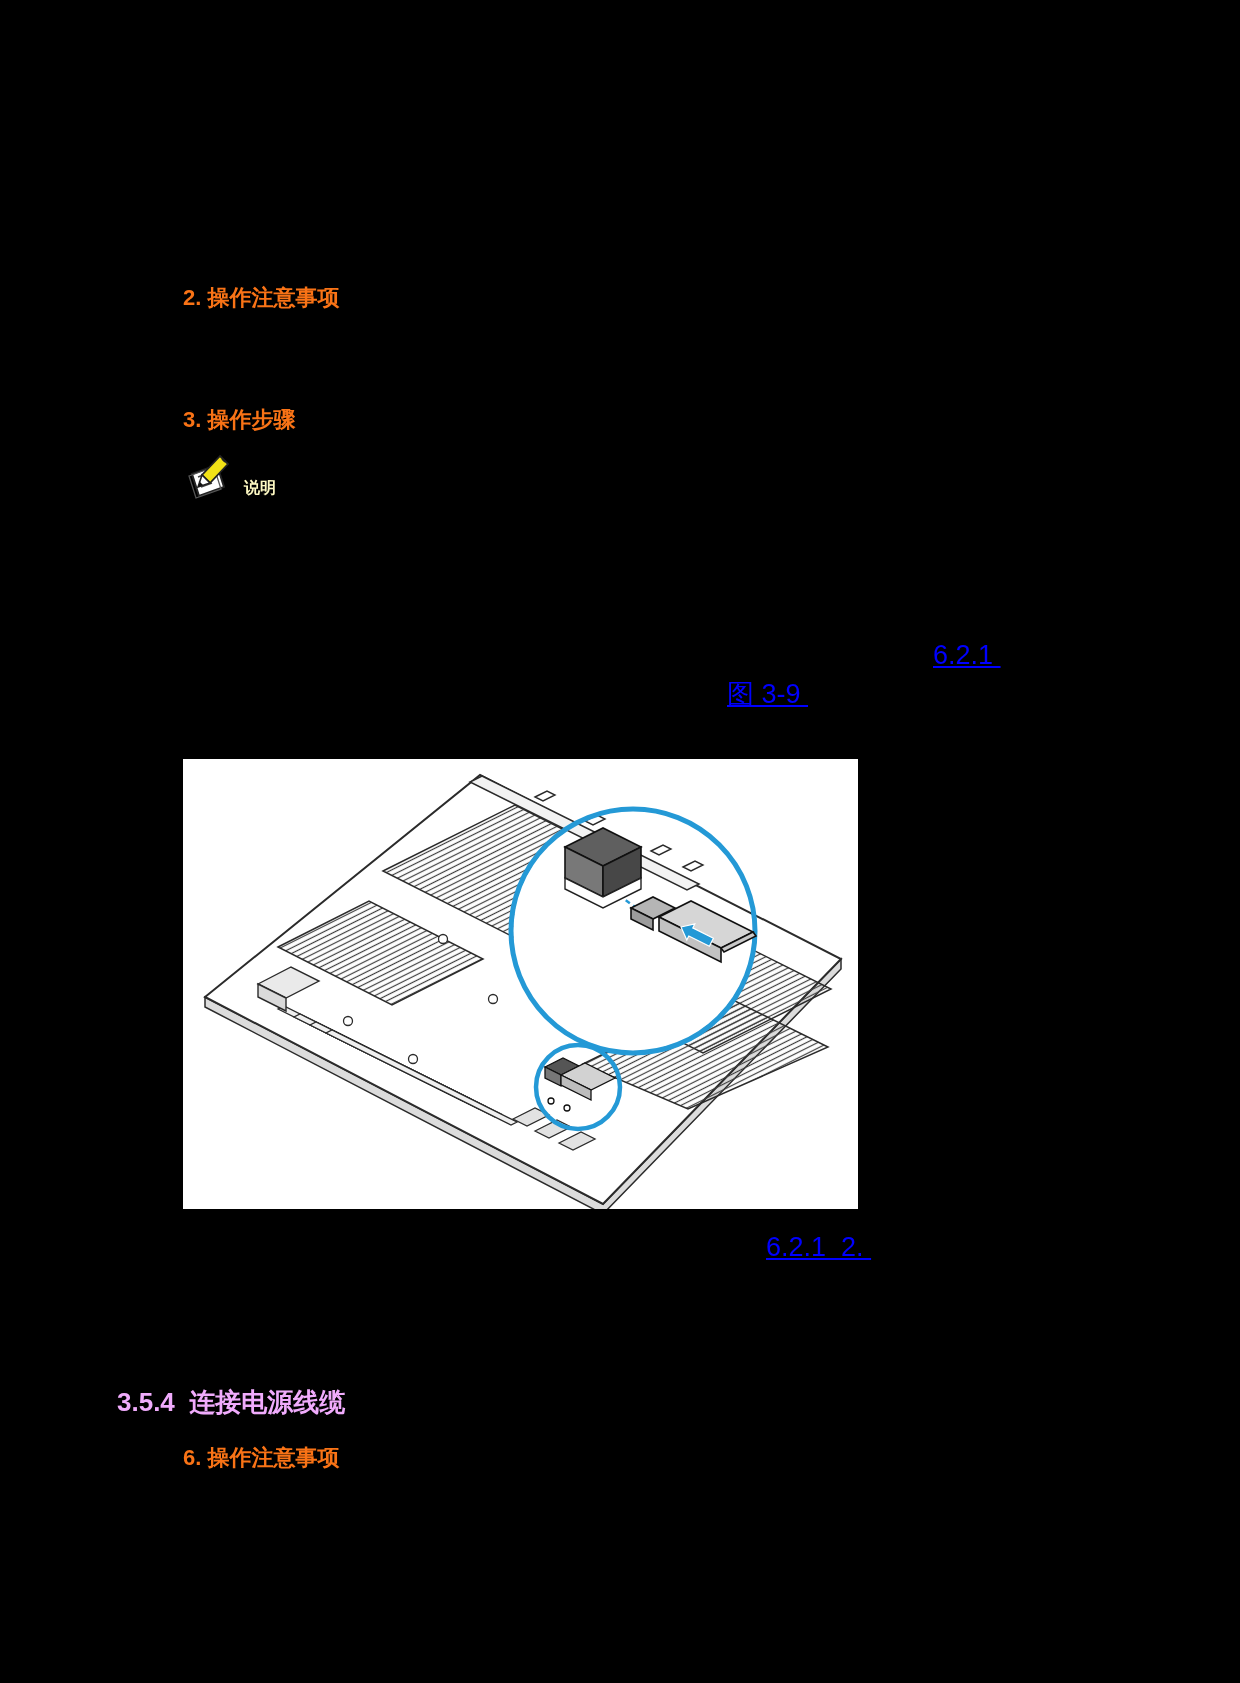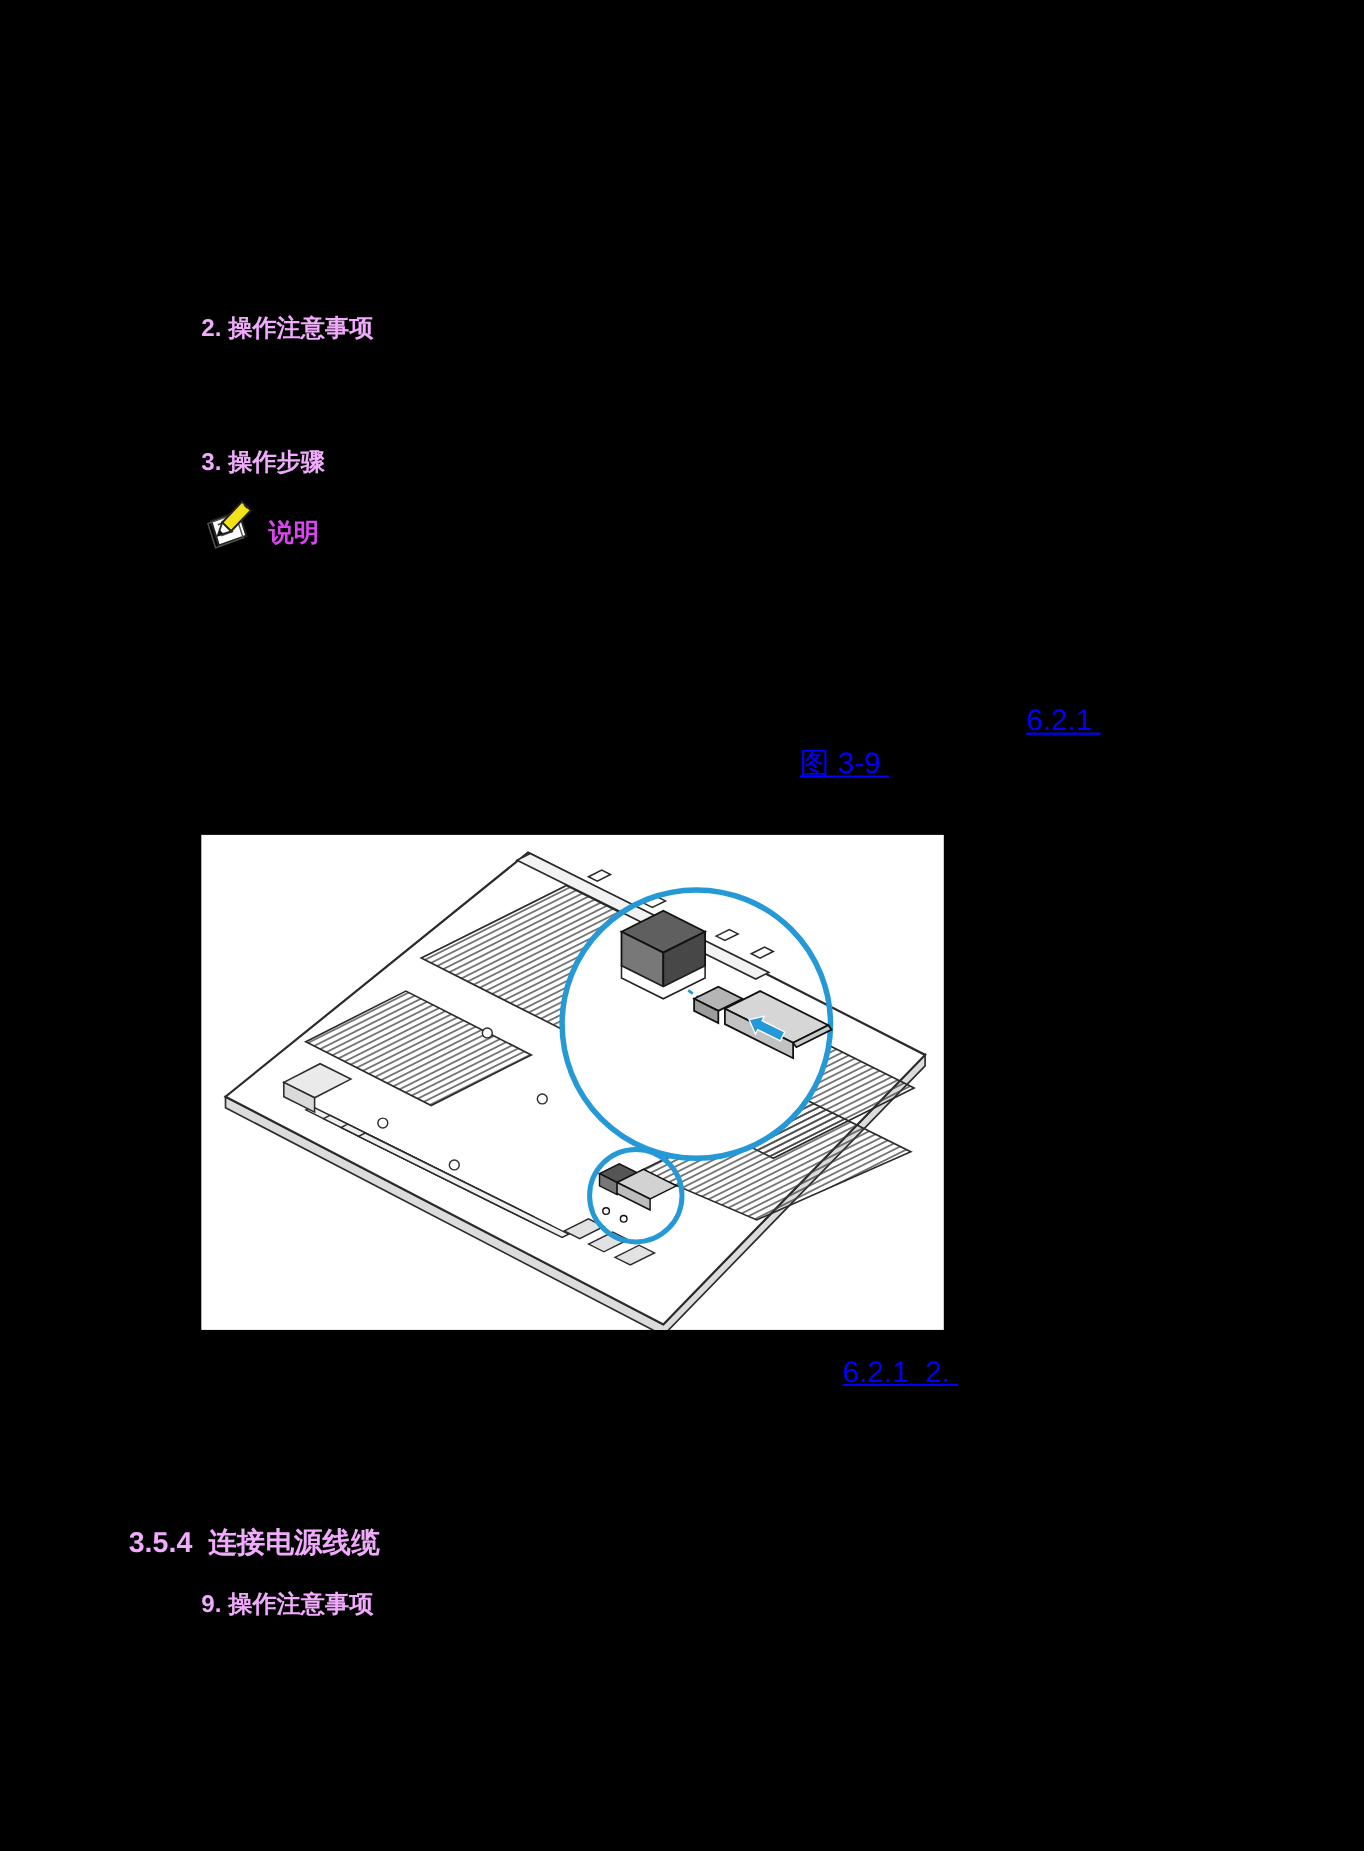--- a/index.html
+++ b/index.html
@@ -1,33 +1,33 @@
 <!DOCTYPE html>
 <html><head>
 <meta charset="utf-8">
 <style>
   html,body{margin:0;padding:0;background:#000;}
   .page{
     position:relative;width:1240px;height:1683px;background:#000000;overflow:hidden;
     font-family:"Liberation Sans","DejaVu Sans",sans-serif;
   }
   .h-sub{
-    position:absolute;color:#f0abfc;font-size:22px;font-weight:bold;
+    position:absolute;color:#f97316;font-size:22px;font-weight:bold;
     line-height:1;white-space:pre;
   }
   .h-sec{
     position:absolute;color:#f0abfc;font-size:26px;font-weight:bold;
     line-height:1;white-space:pre;
   }
   .doc-link{
     position:absolute;color:#0000FF;font-size:27px;line-height:1;
     text-decoration:underline;white-space:pre;cursor:pointer;
   }
   .note{position:absolute;display:flex;align-items:flex-end;gap:10px;}
-  .note-label{color:#d946ef;font-size:23px;font-weight:bold;line-height:1;margin-bottom:4px;white-space:pre;}
+  .note-label{color:#fef9c3;font-size:16px;font-weight:bold;line-height:1;margin-bottom:4px;white-space:pre;}
   .figure{position:absolute;background:#FFFFFF;}
   .figure svg{display:block;}
 </style>
 </head>
 <body>
 
 <div class="page">
 
   <div class="h-sub" style="left:183px;top:287px">2. 操作注意事项</div>
 
@@ -133,15 +133,15 @@
         <polygon points="570,173 573,177 541,193 538,189" fill="#C9C9C9"></polygon>
         <polygon points="498,168 511.8,164.9 509.8,168.9 530.4,179.2 526.4,187.2 505.8,177 503.8,181" fill="#2499D6" stroke="#FFFFFF" stroke-width="1.2"></polygon>
       </g>
     </svg>
   </div>
 
   <a class="doc-link" style="left:766px;top:1234px">6.2.1&nbsp; 2.&nbsp;</a>
 
   <div class="h-sec" style="left:117px;top:1389px">3.5.4  连接电源线缆</div>
 
-  <div class="h-sub" style="left:183px;top:1447px">9. 操作注意事项</div>
+  <div class="h-sub" style="left:183px;top:1447px">6. 操作注意事项</div>
 
 </div>
 
 </body></html>

